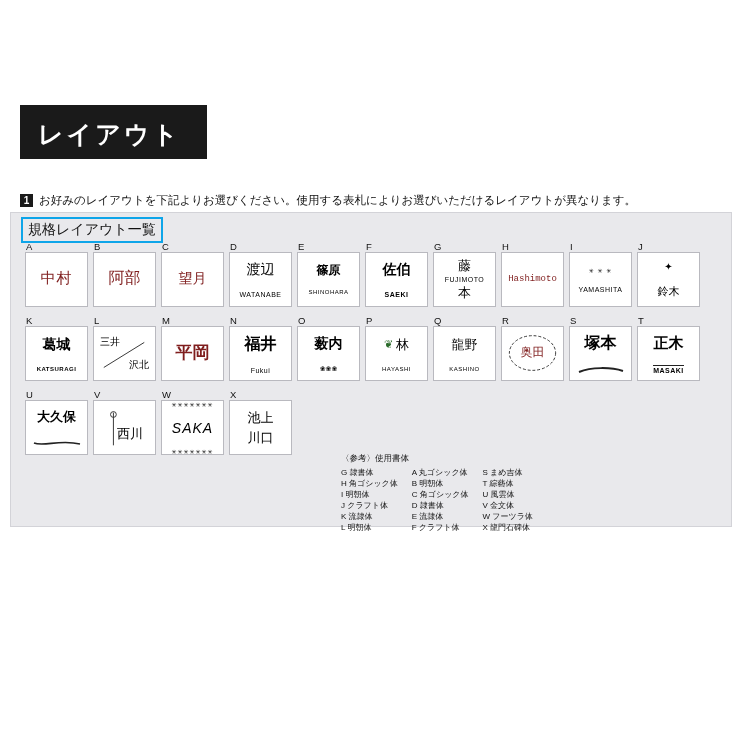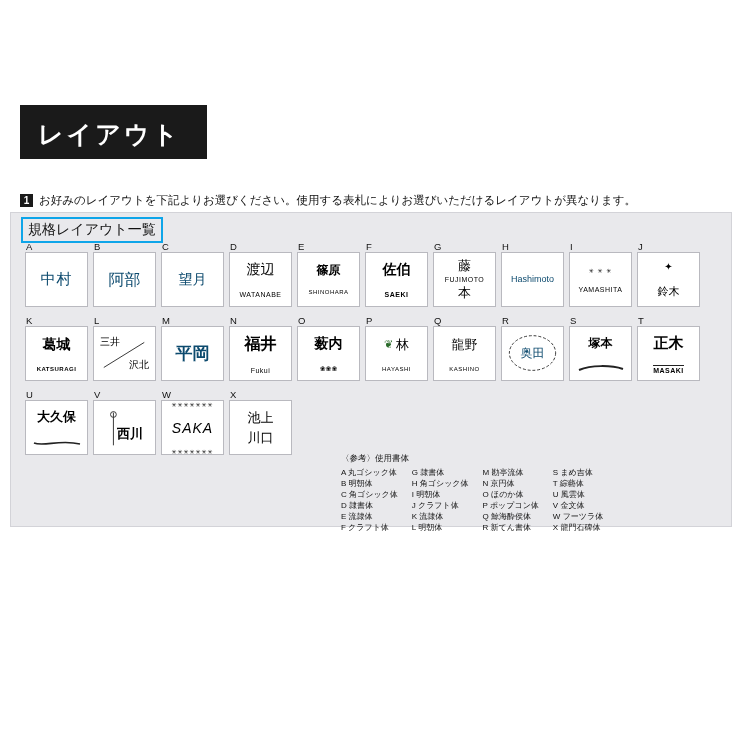--- a/index.html
+++ b/index.html
@@ -61,32 +61,33 @@
     padding-left:1px;
   }
   .card{
     width:63px;height:55px;
     background:#ffffff;border:1px solid #b9b9bf;
     box-sizing:border-box;
     display:flex;align-items:center;justify-content:center;
     position:relative;overflow:hidden;
   }
   .card .inner{
-    text-align:center;line-height:1.05;color:#0c4a6e;
+    text-align:center;line-height:1.05;color:#7f1d1d;
     width:100%;
+    font-family:Liberation Mono, monospace;
   }
   .jp{font-family:"DejaVu Sans", sans-serif;}
   .big{font-size:15px;letter-spacing:1px;}
   .big2{font-size:14px;}
   .rom{font-size:7px;letter-spacing:0.5px;font-family:"Liberation Sans",sans-serif;}
   .rom6{font-size:6px;letter-spacing:0.5px;}
   .bold{font-weight:bold;}
   .serif{font-family:"DejaVu Serif", serif;}
   .stack2{display:flex;flex-direction:column;align-items:center;justify-content:center;height:100%;gap:12px;}
-  .vert{display:flex;flex-direction:column;align-items:center;justify-content:center;height:100%;font-size:13px;line-height:15px;font-weight:bold;}
+  .vert{display:flex;flex-direction:column;align-items:center;justify-content:center;height:100%;font-size:13px;line-height:15px;}
   .starline{font-size:6px;letter-spacing:1px;}
   .deco-svg{position:absolute;left:0;top:0;width:100%;height:100%;pointer-events:none;}
 
   
   .legend{
     position:absolute;left:330px;top:240px;
     width:382px;height:68px;
     font-size:8px;color:#111;line-height:11px;
   }
   .legend-title{font-size:8.5px;margin-bottom:3px;}
@@ -292,21 +293,21 @@
               <ellipse cx="31.5" cy="27" rx="24" ry="18" fill="none" stroke="#333" stroke-width="1" stroke-dasharray="3 2"></ellipse>
             </svg>
             <div class="inner jp" style="font-size:12px;position:relative;">奥田</div>
           </div>
         </div>
 
         <div class="cell">
           <div class="lbl">S</div>
           <div class="card">
             <div class="stack2">
-              <div class="jp serif bold" style="font-size:12px;">塚本</div>
+              <div class="jp serif bold" style="font-size:16px;">塚本</div>
               <svg width="48" height="8" viewBox="0 0 48 8">
                 <path d="M2 6 C14 1, 34 1, 46 5" fill="none" stroke="#222" stroke-width="2"></path>
               </svg>
             </div>
           </div>
         </div>
 
         <div class="cell">
           <div class="lbl">T</div>
           <div class="card">
@@ -364,45 +365,37 @@
             </div>
           </div>
         </div>
 
       </div>
     </div>
 
     <div class="legend">
       <div class="legend-title">〈参考〉使用書体</div>
       <div class="legend-cols">
+        <div class="legend-col">
+          <div>G 隷書体</div>
+          <div>H 角ゴシック体</div>
+          <div>I 明朝体</div>
+          <div>J クラフト体</div>
+          <div>K 流隷体</div>
+          <div>L 明朝体</div>
+        </div>
         <div class="legend-col">
           <div>A 丸ゴシック体</div>
           <div>B 明朝体</div>
           <div>C 角ゴシック体</div>
           <div>D 隷書体</div>
           <div>E 流隷体</div>
           <div>F クラフト体</div>
         </div>
         <div class="legend-col">
-          <div>G 隷書体</div>
-          <div>H 角ゴシック体</div>
-          <div>I 明朝体</div>
-          <div>J クラフト体</div>
-          <div>K 流隷体</div>
-          <div>L 明朝体</div>
-        </div>
-        <div class="legend-col">
-          <div>M 勘亭流体</div>
-          <div>N 京円体</div>
-          <div>O ほのか体</div>
-          <div>P ポップコン体</div>
-          <div>Q 鯨海酔侯体</div>
-          <div>R 新てん書体</div>
-        </div>
-        <div class="legend-col">
           <div>S まめ吉体</div>
           <div>T 綜藝体</div>
           <div>U 風雲体</div>
           <div>V 金文体</div>
           <div>W フーツラ体</div>
           <div>X 龍門石碑体</div>
         </div>
       </div>
     </div>
 

